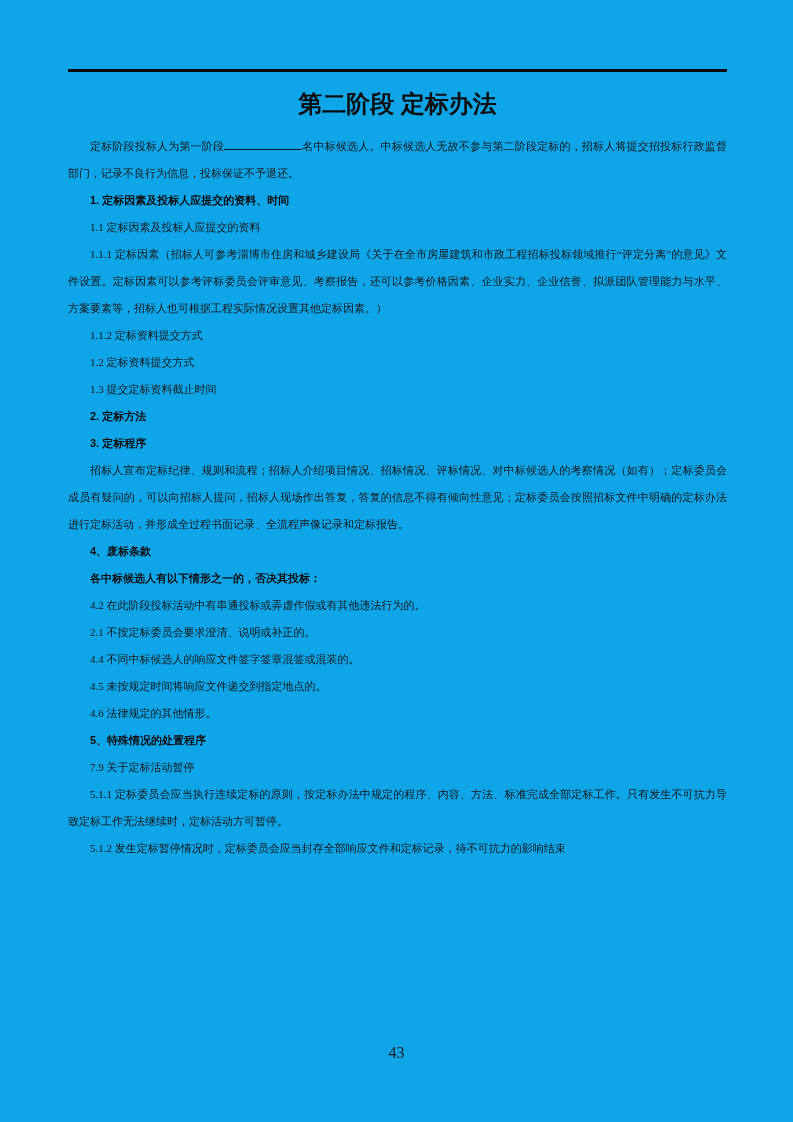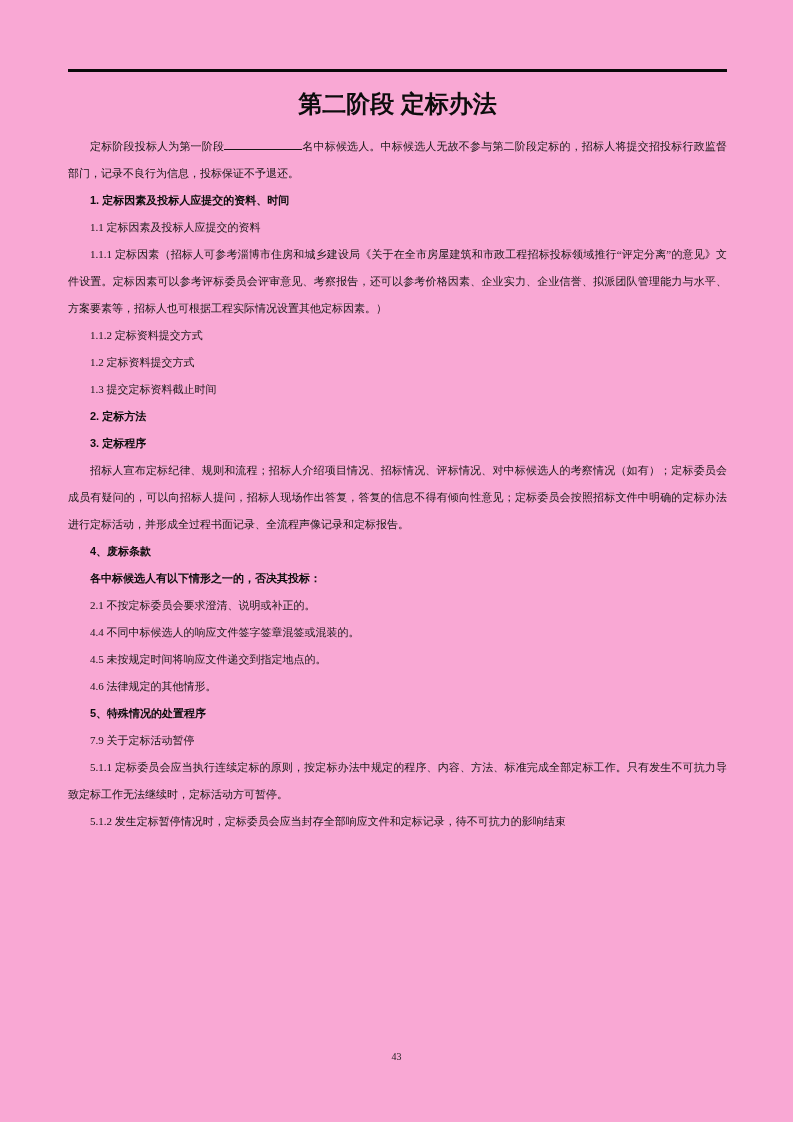--- a/index.html
+++ b/index.html
@@ -4,21 +4,21 @@
 <style>
   html, body {
     margin: 0;
     padding: 0;
     background: #ffffff;
   }
   .page {
     position: relative;
     width: 793px;
     height: 1122px;
-    background: #f9a8d4;
+    background: #0ea5e9;
     overflow: hidden;
     color: #161616;
   }
   .content {
     padding: 0 66px 0 68px;
   }
   .header-rule {
     margin-top: 69px;
     border-top: 3px solid #0a0a0a;
     height: 0;
@@ -53,21 +53,21 @@
     border-bottom: 1.5px solid #161616;
     vertical-align: baseline;
   }
   .page-number {
     position: absolute;
     bottom: 60px;
     left: 0;
     right: 0;
     text-align: center;
     font-family: "Liberation Serif", "DejaVu Serif", serif;
-    font-size: 10px;
+    font-size: 16px;
     color: #222222;
   }
 </style>
 </head>
 <body>
 
 <div class="page">
   <div class="content">
 
     <div class="header-rule"></div>
@@ -82,20 +82,21 @@
         <p class="para">1.1 定标因素及投标人应提交的资料</p>
         <p class="para">1.1.1 定标因素（招标人可参考淄博市住房和城乡建设局《关于在全市房屋建筑和市政工程招标投标领域推行“评定分离”的意见》文件设置。定标因素可以参考评标委员会评审意见、考察报告，还可以参考价格因素、企业实力、企业信誉、拟派团队管理能力与水平、方案要素等，招标人也可根据工程实际情况设置其他定标因素。）</p>
         <p class="para">1.1.2 定标资料提交方式</p>
         <p class="para">1.2 定标资料提交方式</p>
         <p class="para">1.3 提交定标资料截止时间</p>
         <p class="para heading">2. 定标方法</p>
         <p class="para heading">3. 定标程序</p>
         <p class="para">招标人宣布定标纪律、规则和流程；招标人介绍项目情况、招标情况、评标情况、对中标候选人的考察情况（如有）；定标委员会成员有疑问的，可以向招标人提问，招标人现场作出答复，答复的信息不得有倾向性意见；定标委员会按照招标文件中明确的定标办法进行定标活动，并形成全过程书面记录、全流程声像记录和定标报告。</p>
         <p class="para heading">4、废标条款</p>
         <p class="para heading">各中标候选人有以下情形之一的，否决其投标：</p>
+        <p class="para">4.2 在此阶段投标活动中有串通投标或弄虚作假或有其他违法行为的。</p>
         <p class="para">2.1 不按定标委员会要求澄清、说明或补正的。</p>
         <p class="para">4.4 不同中标候选人的响应文件签字签章混签或混装的。</p>
         <p class="para">4.5 未按规定时间将响应文件递交到指定地点的。</p>
         <p class="para">4.6 法律规定的其他情形。</p>
         <p class="para heading">5、特殊情况的处置程序</p>
         <p class="para">7.9 关于定标活动暂停</p>
         <p class="para">5.1.1 定标委员会应当执行连续定标的原则，按定标办法中规定的程序、内容、方法、标准完成全部定标工作。只有发生不可抗力导致定标工作无法继续时，定标活动方可暂停。</p>
         <p class="para">5.1.2 发生定标暂停情况时，定标委员会应当封存全部响应文件和定标记录，待不可抗力的影响结束</p>
       </div>
 

